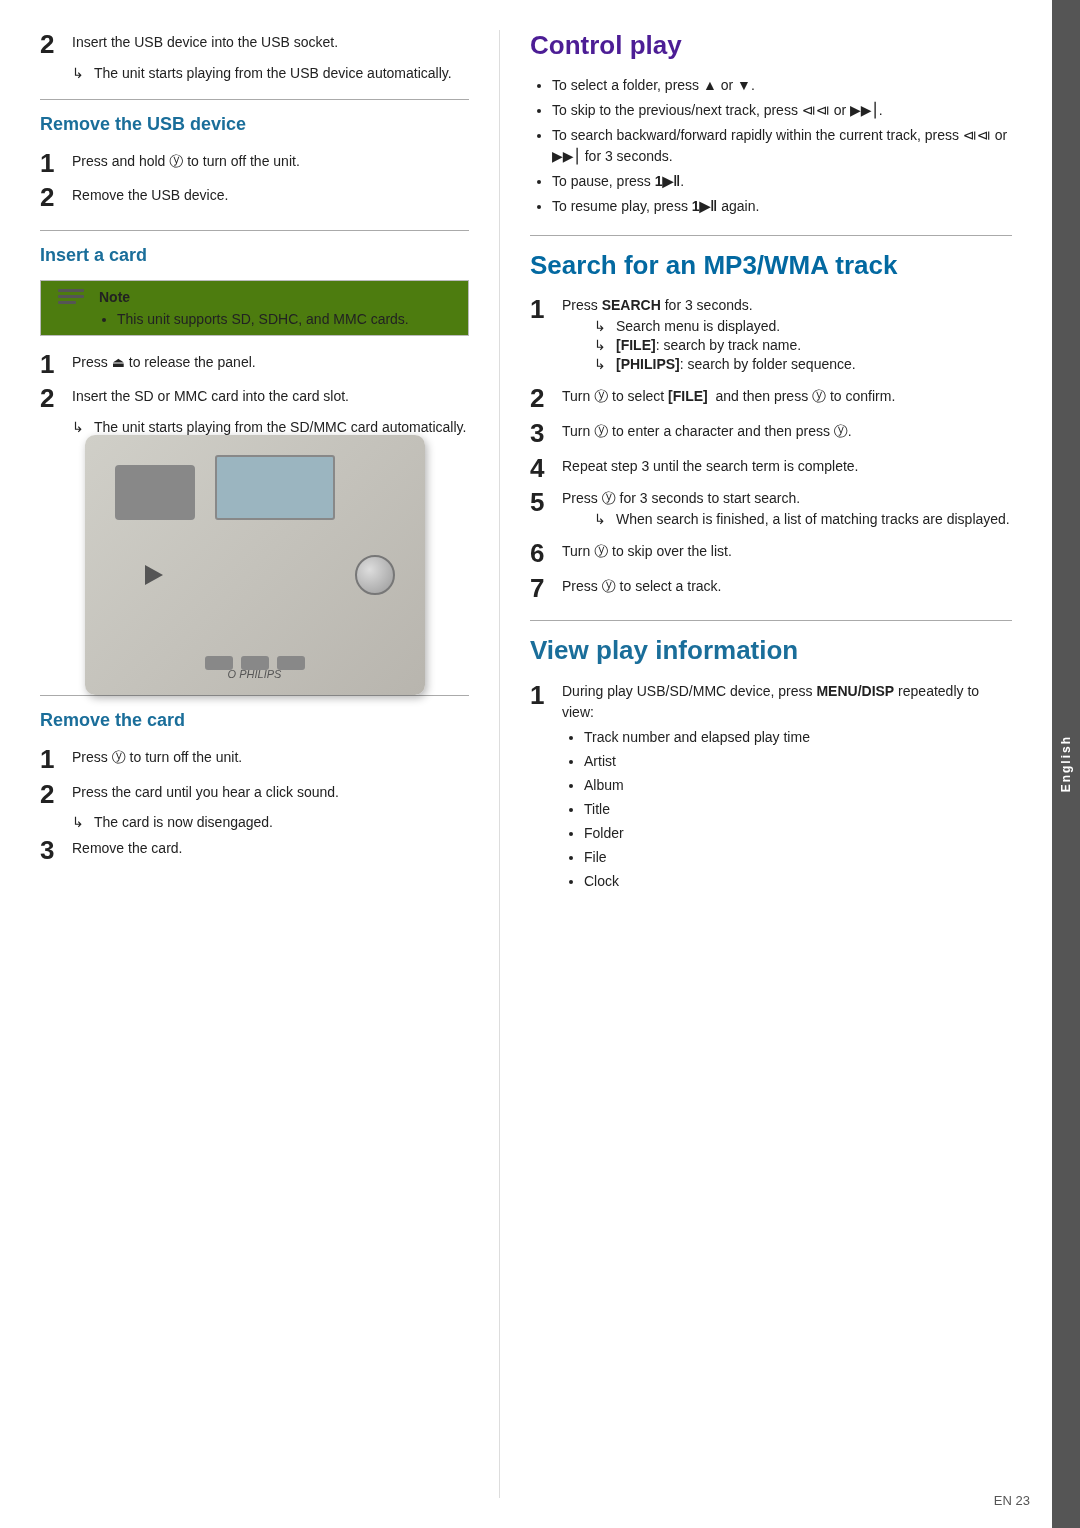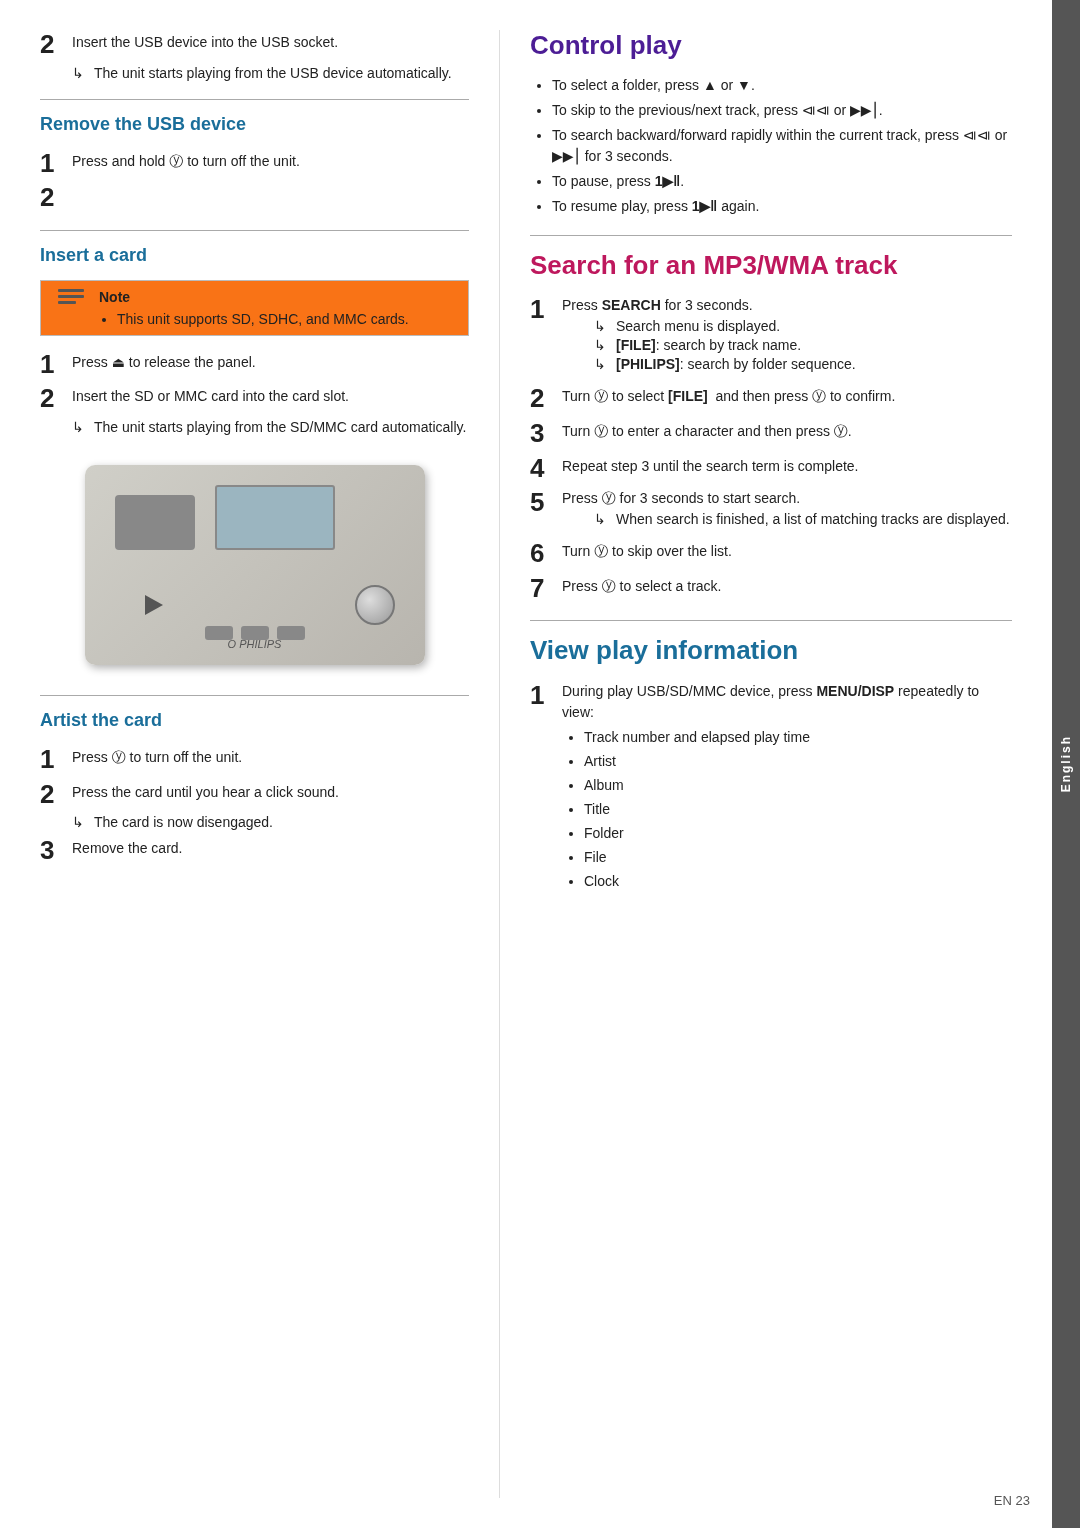--- a/index.html
+++ b/index.html
@@ -110,21 +110,21 @@
       color: #222;
       font-size: 14px;
       min-width: 16px;
     }
 
     
     .note-box {
       border: 1px solid #bbb;
       padding: 8px 12px;
       margin: 10px 0 14px 0;
-      background: #f97316;
+      background: #4d7c0f;
       display: flex;
       align-items: flex-start;
     }
     .note-icon {
       margin-right: 10px;
       display: flex;
       flex-direction: column;
       justify-content: center;
       align-items: center;
       min-width: 36px;
@@ -165,21 +165,21 @@
     .device-image-container {
       display: flex;
       justify-content: center;
       align-items: center;
       margin: 20px 0;
       height: 220px;
     }
     
     .device-body {
       width: 340px;
-      height: 200px;
+      height: 260px;
       background: linear-gradient(135deg, #d0cfc8, #b8b5ae);
       border-radius: 10px;
       position: relative;
       box-shadow: 2px 3px 8px rgba(0,0,0,0.3);
     }
     .device-slot {
       position: absolute;
       top: 30px;
       left: 30px;
       width: 80px;
@@ -257,21 +257,21 @@
     .control-heading {
       color: #4c1d95;
       font-size: 26px;
       font-weight: bold;
       margin-bottom: 14px;
       line-height: 1.2;
     }
 
     
     .search-heading {
-      color: #be185d;
+      color: #0369a1;
       font-size: 26px;
       font-weight: bold;
       margin-bottom: 14px;
       line-height: 1.2;
       margin-top: 10px;
     }
 
     
     .view-heading {
       color: #1a6e9a;
@@ -331,20 +331,21 @@
       <hr class="section-divider">
 
       <div>
         <div class="section-heading">Remove the USB device</div>
         <div class="step">
           <span class="step-num-large">1</span>
           <span class="step-text">Press and hold ⓨ to turn off the unit.</span>
         </div>
         <div class="step">
           <span class="step-num-large">2</span>
+          <span class="step-text">Remove the USB device.</span>
         </div>
       </div>
 
       <hr class="section-divider">
 
       <div>
         <div class="section-heading">Insert a card</div>
 
         <div class="note-box">
           <div class="note-icon">
@@ -390,21 +391,21 @@
             <div class="dev-btn"></div>
             <div class="dev-btn"></div>
           </div>
           <div class="device-label">O PHILIPS</div>
         </div>
       </div>
 
       <hr class="section-divider">
 
       <div>
-        <div class="section-heading">Artist the card</div>
+        <div class="section-heading">Remove the card</div>
         <div class="step">
           <span class="step-num-large">1</span>
           <span class="step-text">Press ⓨ to turn off the unit.</span>
         </div>
         <div class="step">
           <span class="step-num-large">2</span>
           <span class="step-text">Press the card until you hear a click sound.</span>
         </div>
         <div class="step-indent">
           <div class="arrow-bullet">

